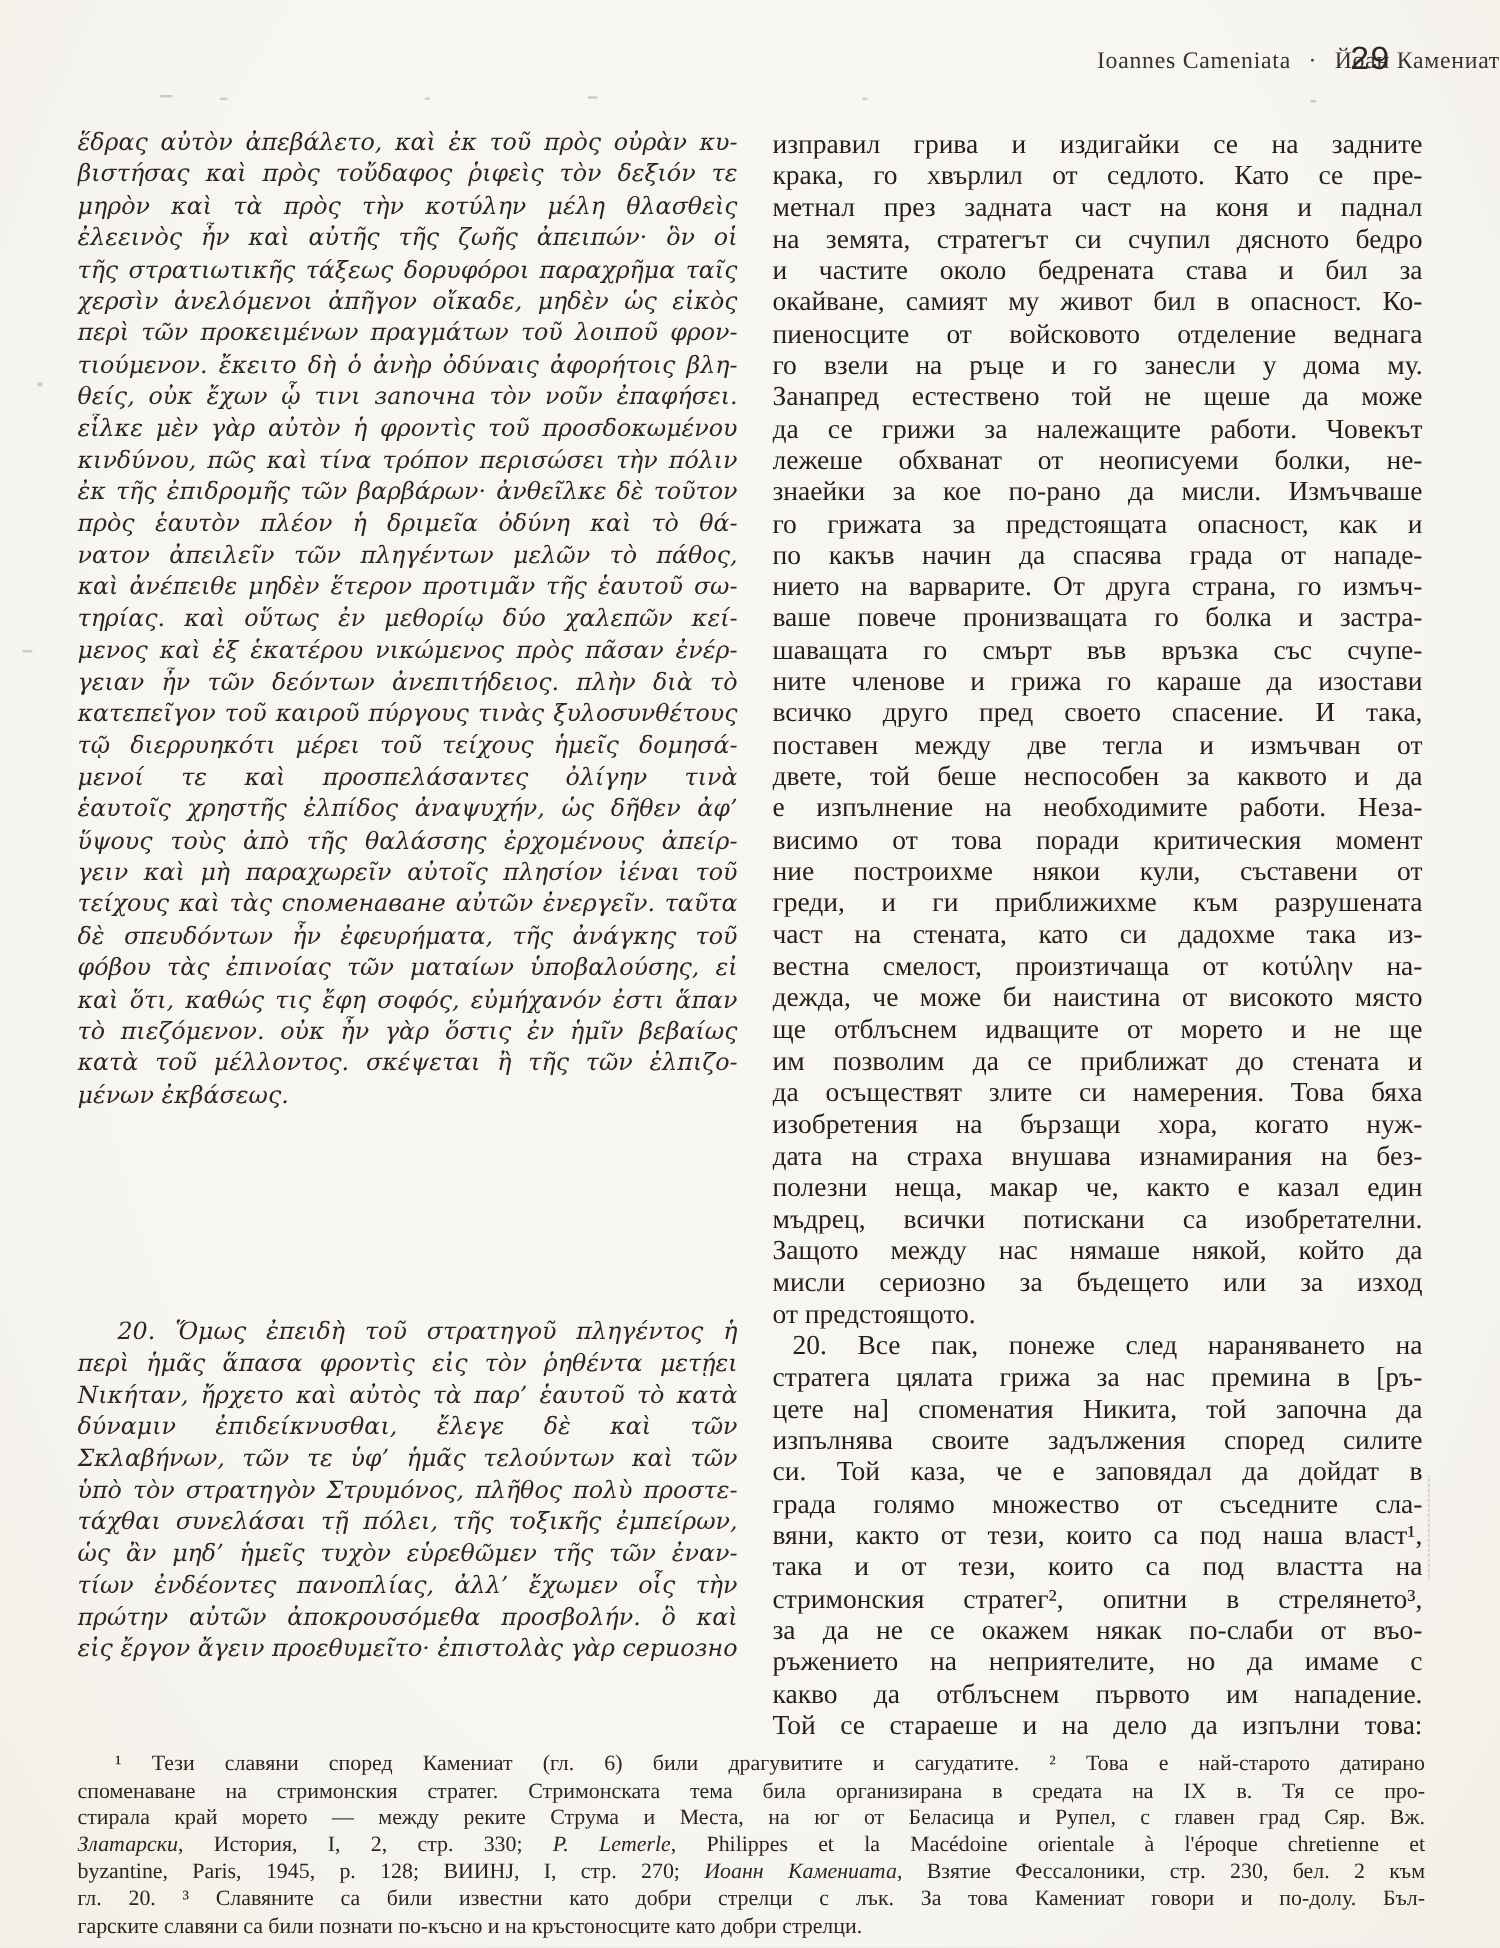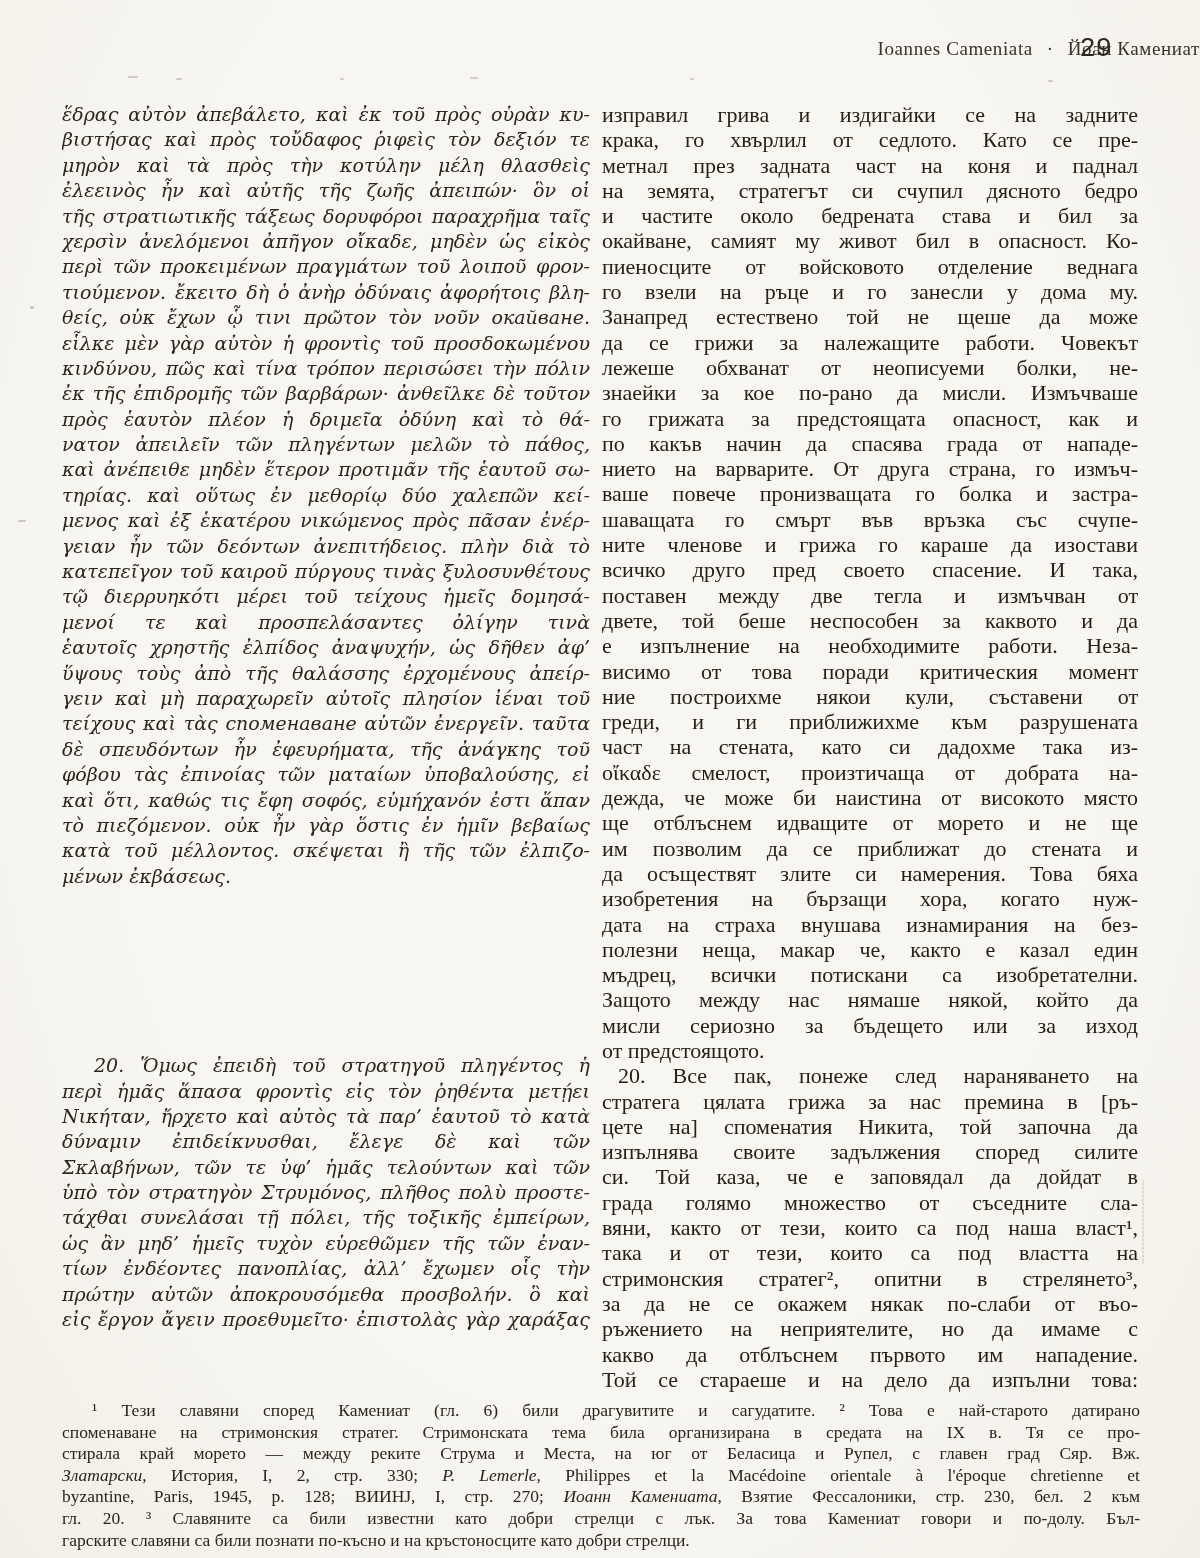--- a/index.html
+++ b/index.html
@@ -29,21 +29,21 @@
     font-family:"DejaVu Serif", serif;font-style:italic;
     font-size:19px;line-height:25.4px;color:#2b261e;
   }
   .col.bulg{
     left:602px;width:536px;
     font-family:"Liberation Serif", serif;
     font-size:22px;line-height:25.3px;color:#262117;
   }
   .tline{text-align:justify;text-align-last:justify;overflow:hidden;}
   .greek .tline{height:25.4px;}
-  .bulg  .tline{height:25.3px;}
+  .bulg  .tline{height:25.3px;margin-left:16px;}
   .tline.flush{text-align-last:left;}
   .greek .tline.indent{text-indent:32px;}
   .bulg  .tline.indent{text-indent:16px;}
   .spacer{height:164px;}
   
   .footnotes{
     position:absolute;left:62px;top:1400px;width:1078px;
     font-family:"Liberation Serif", serif;
     font-size:17.5px;line-height:21.6px;color:#2a251d;
   }
@@ -77,21 +77,21 @@
   <div class="col greek">
     <div>
         <div class="tline">ἕδρας αὐτὸν ἀπεβάλετο, καὶ ἐκ τοῦ πρὸς οὐρὰν κυ-</div>
         <div class="tline">βιστήσας καὶ πρὸς τοὔδαφος ῥιφεὶς τὸν δεξιόν τε</div>
         <div class="tline">μηρὸν καὶ τὰ πρὸς τὴν κοτύλην μέλη θλασθεὶς</div>
         <div class="tline">ἐλεεινὸς ἦν καὶ αὐτῆς τῆς ζωῆς ἀπειπών· ὃν οἱ</div>
         <div class="tline">τῆς στρατιωτικῆς τάξεως δορυφόροι παραχρῆμα ταῖς</div>
         <div class="tline">χερσὶν ἀνελόμενοι ἀπῆγον οἴκαδε, μηδὲν ὡς εἰκὸς</div>
         <div class="tline">περὶ τῶν προκειμένων πραγμάτων τοῦ λοιποῦ φρον-</div>
         <div class="tline">τιούμενον. ἔκειτο δὴ ὁ ἀνὴρ ὀδύναις ἀφορήτοις βλη-</div>
-        <div class="tline">θείς, οὐκ ἔχων ᾧ τινι πρῶτον τὸν νοῦν окайване.</div>
+        <div class="tline">θείς, οὐκ ἔχων ᾧ τινι започна τὸν νοῦν ἐπαφήσει.</div>
         <div class="tline">εἷλκε μὲν γὰρ αὐτὸν ἡ φροντὶς τοῦ προσδοκωμένου</div>
         <div class="tline">κινδύνου, πῶς καὶ τίνα τρόπον περισώσει τὴν πόλιν</div>
         <div class="tline">ἐκ τῆς ἐπιδρομῆς τῶν βαρβάρων· ἀνθεῖλκε δὲ τοῦτον</div>
         <div class="tline">πρὸς ἑαυτὸν πλέον ἡ δριμεῖα ὀδύνη καὶ τὸ θά-</div>
         <div class="tline">νατον ἀπειλεῖν τῶν πληγέντων μελῶν τὸ πάθος,</div>
         <div class="tline">καὶ ἀνέπειθε μηδὲν ἕτερον προτιμᾶν τῆς ἑαυτοῦ σω-</div>
         <div class="tline">τηρίας. καὶ οὕτως ἐν μεθορίῳ δύο χαλεπῶν κεί-</div>
         <div class="tline">μενος καὶ ἐξ ἑκατέρου νικώμενος πρὸς πᾶσαν ἐνέρ-</div>
         <div class="tline">γειαν ἦν τῶν δεόντων ἀνεπιτήδειος. πλὴν διὰ τὸ</div>
         <div class="tline">κατεπεῖγον τοῦ καιροῦ πύργους τινὰς ξυλοσυνθέτους</div>
@@ -113,21 +113,21 @@
         <div class="tline indent">20. Ὅμως ἐπειδὴ τοῦ στρατηγοῦ πληγέντος ἡ</div>
         <div class="tline">περὶ ἡμᾶς ἅπασα φροντὶς εἰς τὸν ῥηθέντα μετῄει</div>
         <div class="tline">Νικήταν, ἤρχετο καὶ αὐτὸς τὰ παρ’ ἑαυτοῦ τὸ κατὰ</div>
         <div class="tline">δύναμιν ἐπιδείκνυσθαι, ἔλεγε δὲ καὶ τῶν πλησιοχώρων</div>
         <div class="tline">Σκλαβήνων, τῶν τε ὑφ’ ἡμᾶς τελούντων καὶ τῶν</div>
         <div class="tline">ὑπὸ τὸν στρατηγὸν Στρυμόνος, πλῆθος πολὺ προστε-</div>
         <div class="tline">τάχθαι συνελάσαι τῇ πόλει, τῆς τοξικῆς ἐμπείρων,</div>
         <div class="tline">ὡς ἂν μηδ’ ἡμεῖς τυχὸν εὑρεθῶμεν τῆς τῶν ἐναν-</div>
         <div class="tline">τίων ἐνδέοντες πανοπλίας, ἀλλ’ ἔχωμεν οἷς τὴν</div>
         <div class="tline">πρώτην αὐτῶν ἀποκρουσόμεθα προσβολήν. ὃ καὶ</div>
-        <div class="tline">εἰς ἔργον ἄγειν προεθυμεῖτο· ἐπιστολὰς γὰρ χαράξας</div>
+        <div class="tline">εἰς ἔργον ἄγειν προεθυμεῖτο· ἐπιστολὰς γὰρ сериозно</div>
       </div>
   </div>
 
   <div class="col bulg">
     <div>
         <div class="tline">изправил грива и издигайки се на задните</div>
         <div class="tline">крака, го хвърлил от седлото. Като се пре-</div>
         <div class="tline">метнал през задната част на коня и паднал</div>
         <div class="tline">на земята, стратегът си счупил дясното бедро</div>
         <div class="tline">и частите около бедрената става и бил за</div>
@@ -145,21 +145,21 @@
         <div class="tline">шаващата го смърт във връзка със счупе-</div>
         <div class="tline">ните членове и грижа го караше да изостави</div>
         <div class="tline">всичко друго пред своето спасение. И така,</div>
         <div class="tline">поставен между две тегла и измъчван от</div>
         <div class="tline">двете, той беше неспособен за каквото и да</div>
         <div class="tline">е изпълнение на необходимите работи. Неза-</div>
         <div class="tline">висимо от това поради критическия момент</div>
         <div class="tline">ние построихме някои кули, съставени от</div>
         <div class="tline">греди, и ги приближихме към разрушената</div>
         <div class="tline">част на стената, като си дадохме така из-</div>
-        <div class="tline">οἴκαδε смелост, произтичаща от добрата на-</div>
+        <div class="tline">вестна смелост, произтичаща от κοτύλην на-</div>
         <div class="tline">дежда, че може би наистина от високото място</div>
         <div class="tline">ще отблъснем идващите от морето и не ще</div>
         <div class="tline">им позволим да се приближат до стената и</div>
         <div class="tline">да осъществят злите си намерения. Това бяха</div>
         <div class="tline">изобретения на бързащи хора, когато нуж-</div>
         <div class="tline">дата на страха внушава изнамирания на без-</div>
         <div class="tline">полезни неща, макар че, както е казал един</div>
         <div class="tline">мъдрец, всички потискани са изобретателни.</div>
         <div class="tline">Защото между нас нямаше някой, който да</div>
         <div class="tline">мисли сериозно за бъдещето или за изход</div>

